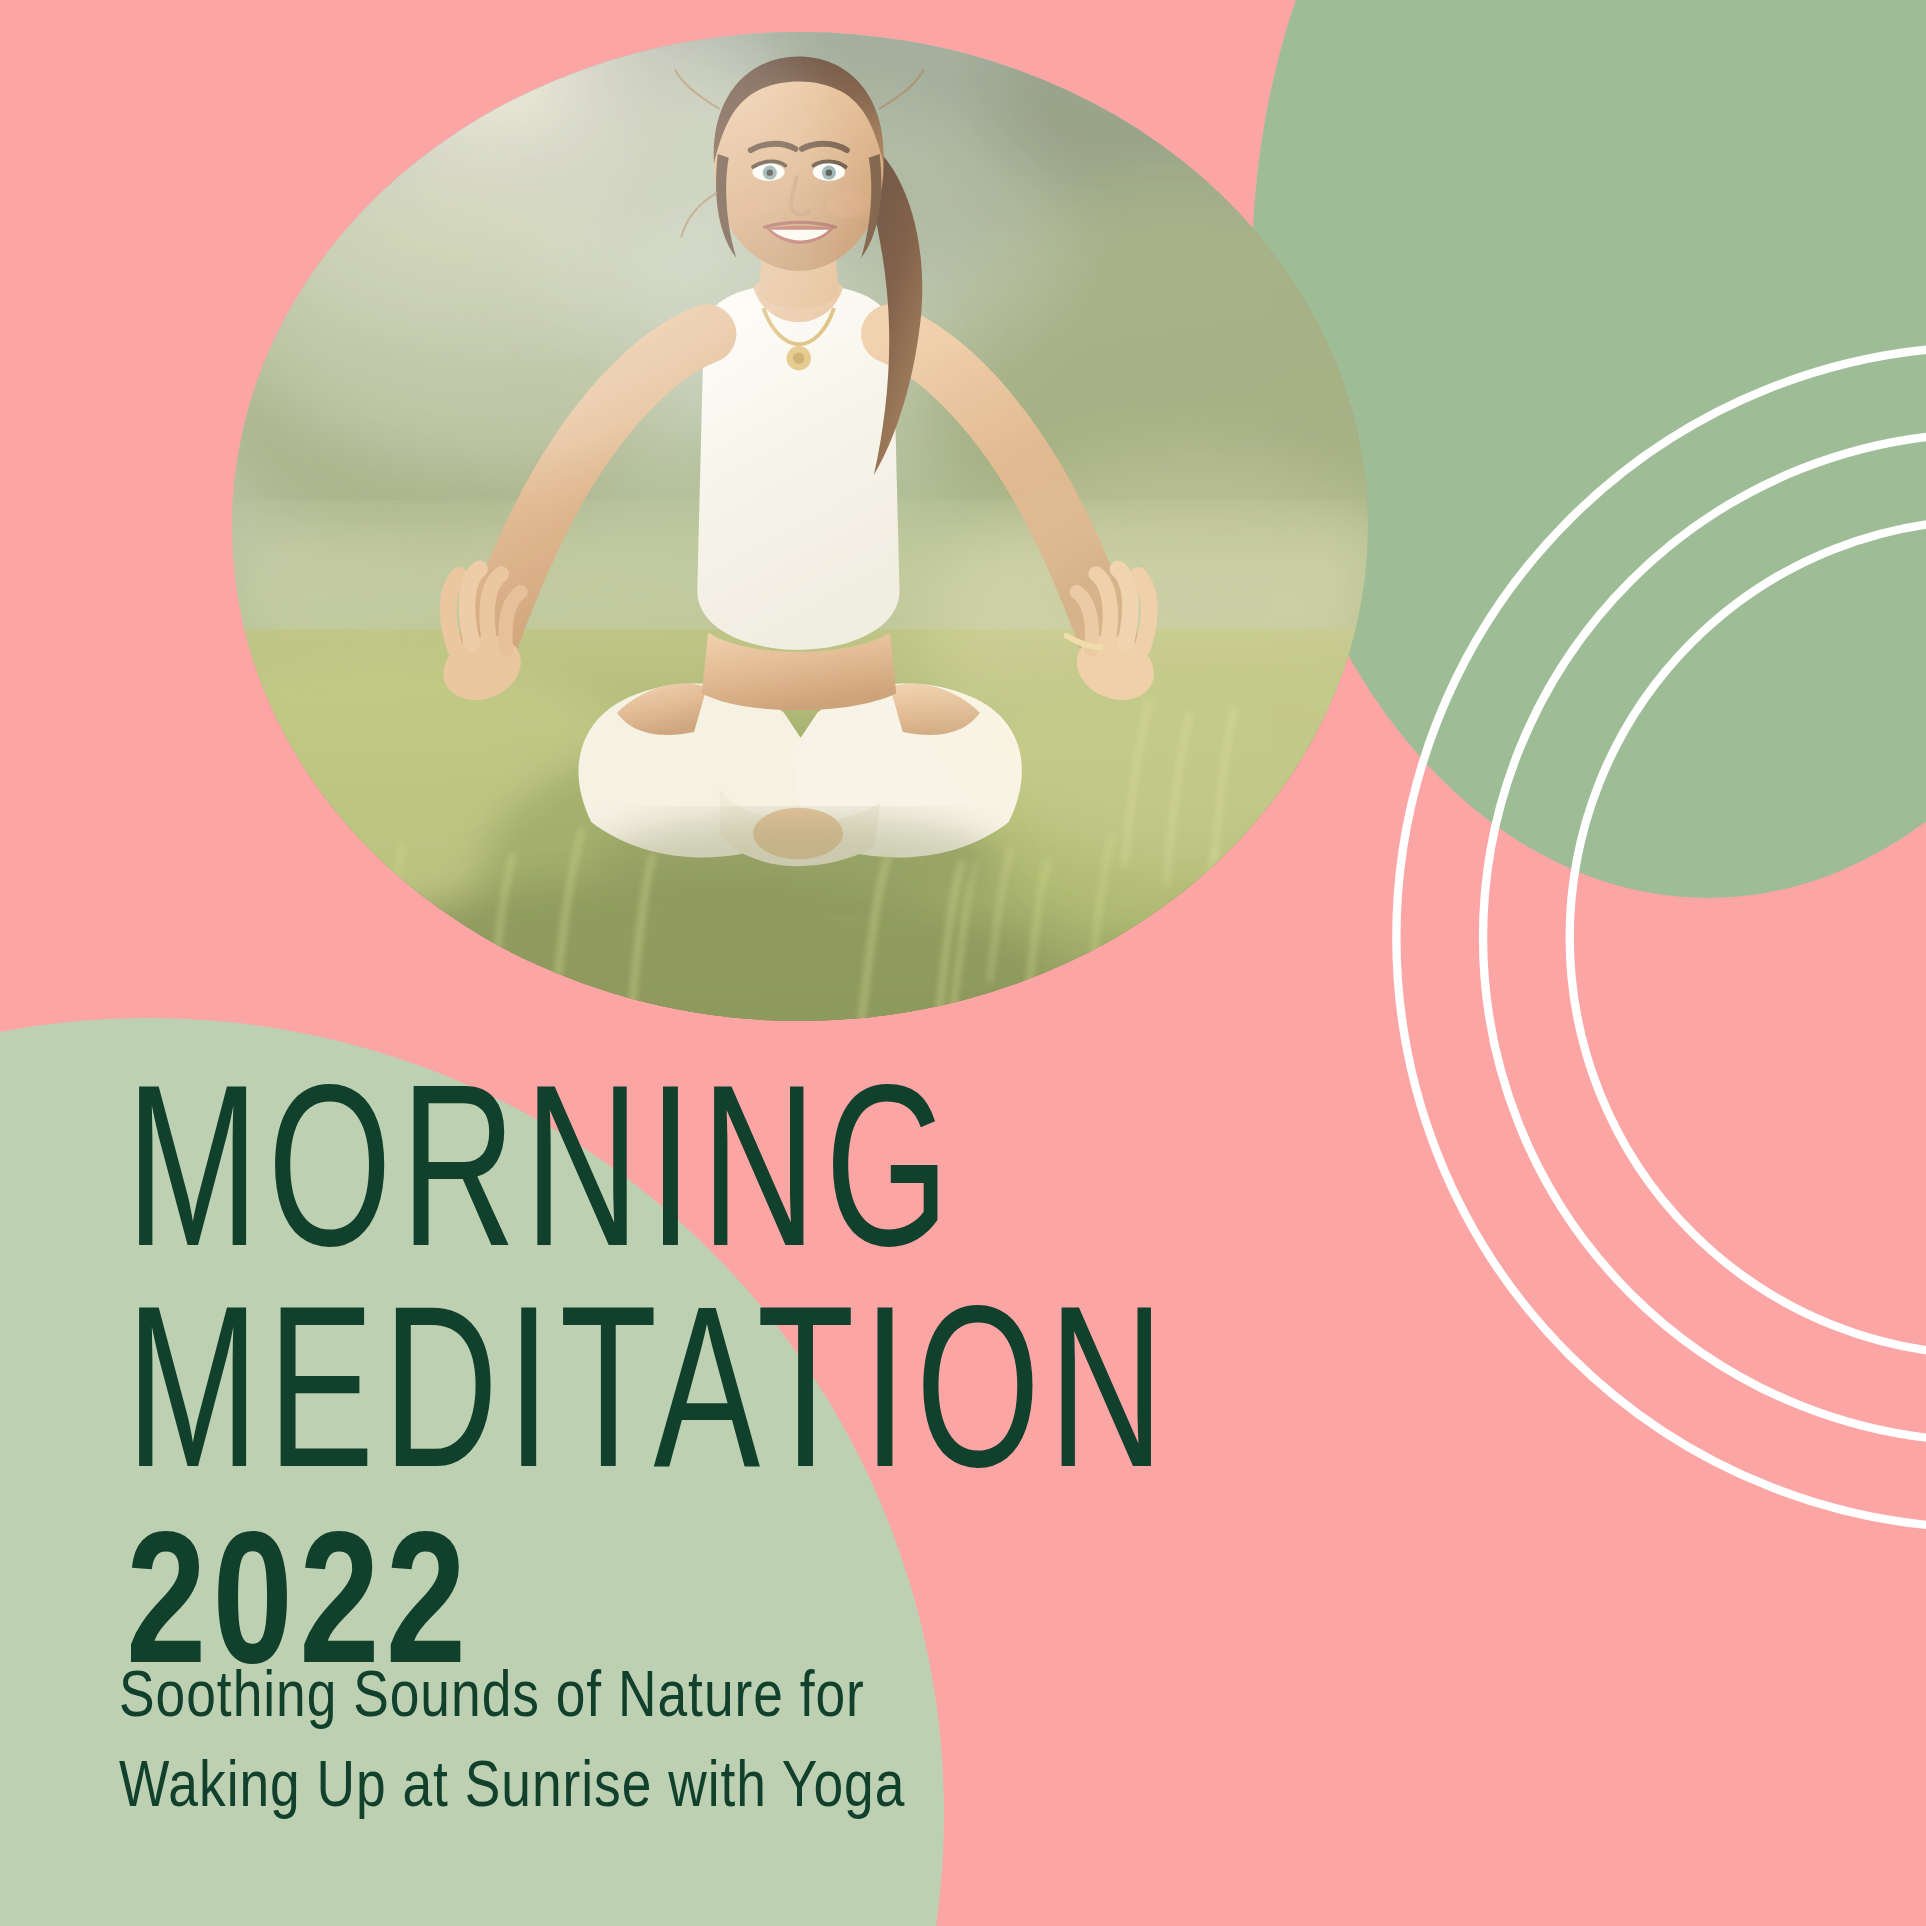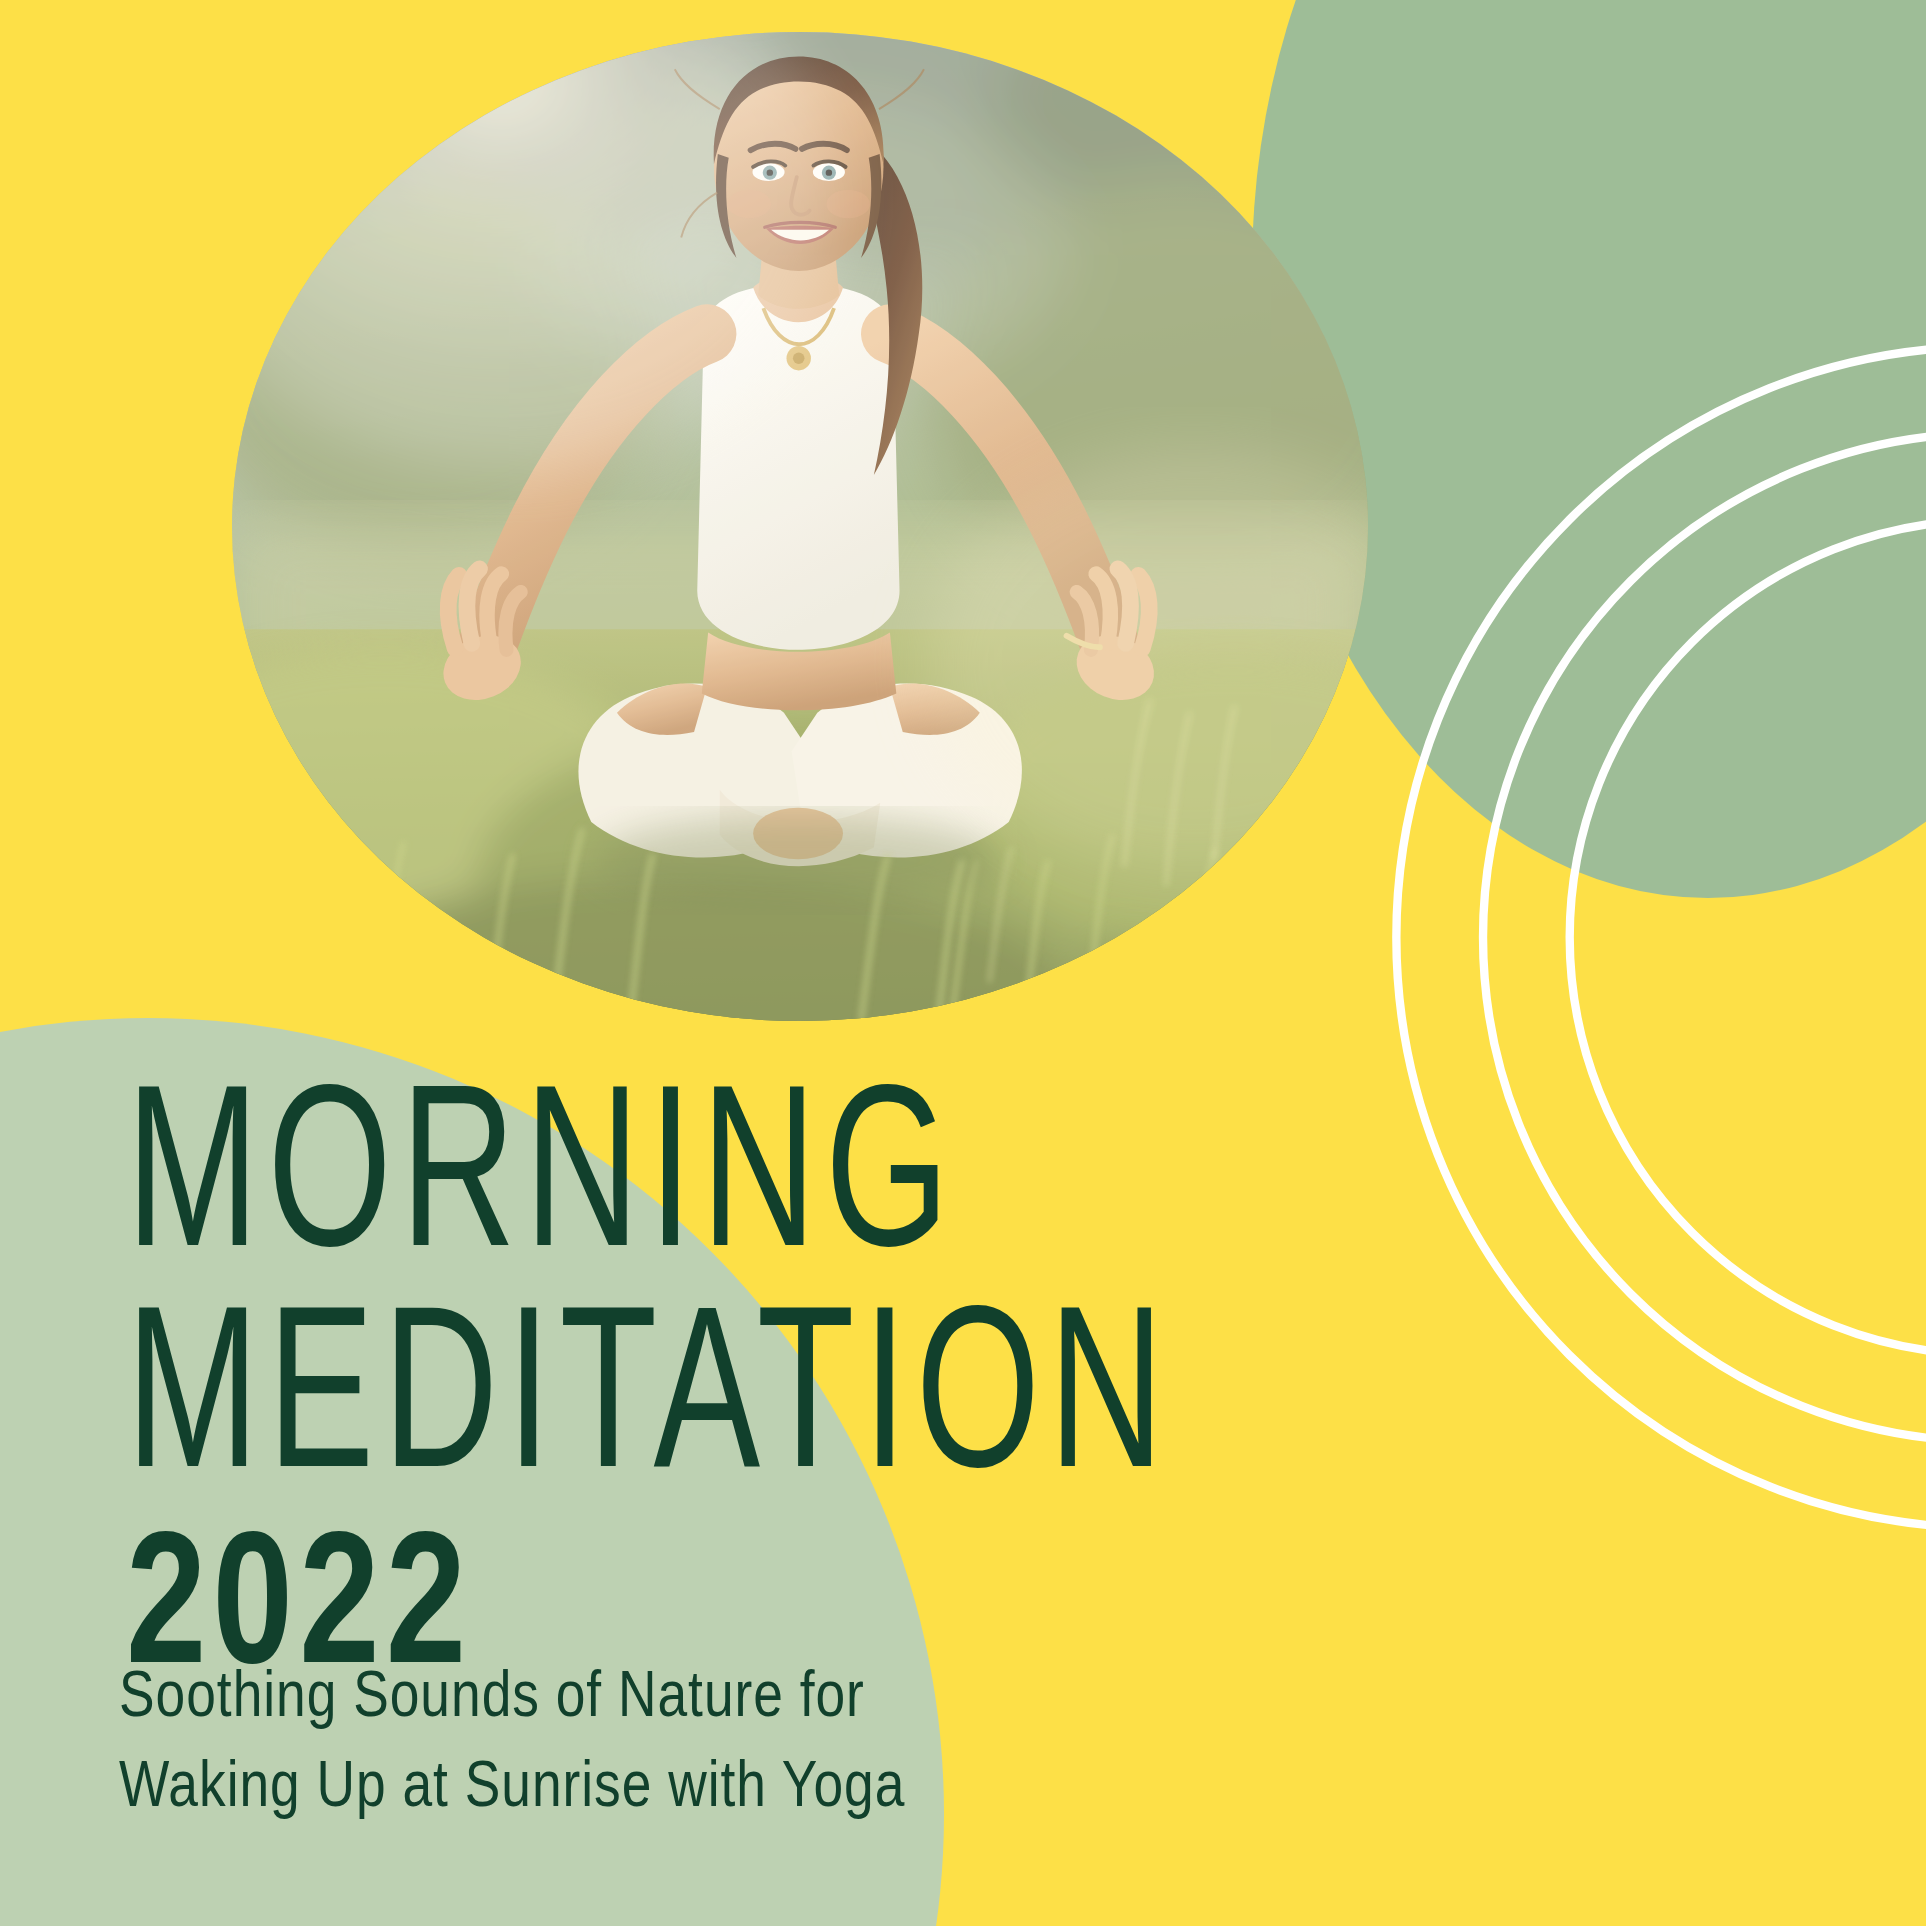--- a/index.html
+++ b/index.html
@@ -6,21 +6,21 @@
     margin: 0;
     padding: 0;
     background: #e8e8e8;
   }
 
   #poster {
     position: relative;
     width: 1926px;
     height: 1926px;
     overflow: hidden;
-    background: #fde047;
+    background: #fca5a5;
     font-family: "Liberation Sans", sans-serif;
   }
 
   
 
   .blob-top-right {
     position: absolute;
     left: 1252px;
     top: -360px;
     width: 912px;

